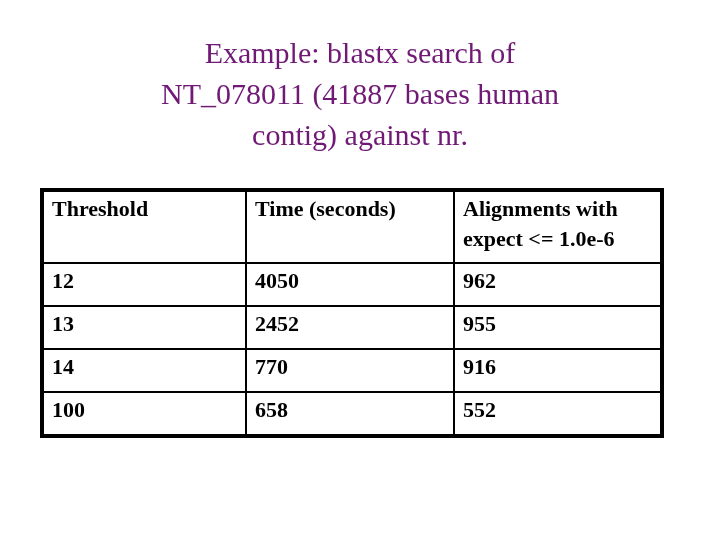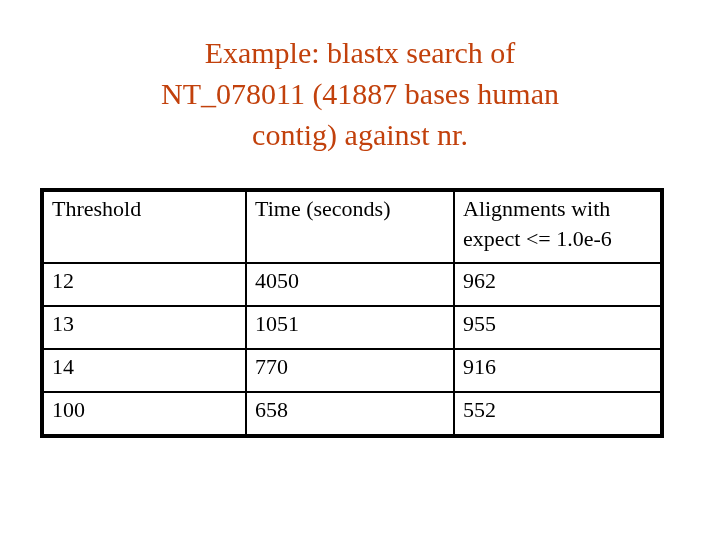--- a/index.html
+++ b/index.html
@@ -19,21 +19,21 @@
 
   
   #title-block {
     position: absolute;
     left: 50px;
     top: 32px;
     width: 620px;
     text-align: center;
     font-size: 30px;
     line-height: 41px;
-    color: #c2410c;
+    color: #701a75;
   }
   #title-block .title-line {
     display: block;
     white-space: nowrap;
   }
 
   
   #results-table-wrap {
     position: absolute;
     left: 40px;
@@ -49,21 +49,21 @@
   table.results col.c1 { width: 204px; }
   table.results col.c2 { width: 208px; }
   table.results col.c3 { width: 208px; }
 
   table.results th,
   table.results td {
     border: 2px solid #000000;
     padding: 2px 0 2px 8px;
     text-align: left;
     vertical-align: top;
-    font-weight: normal;
+    font-weight: bold;
     font-size: 22px;
     line-height: 30px;
     color: #000000;
     background: #ffffff;
   }
   
   table.results {
     border: 4px solid #000000;
   }
   table.results tr.header-row th {
@@ -107,21 +107,21 @@
         </tr>
       </thead>
       <tbody>
         <tr>
           <td>12</td>
           <td>4050</td>
           <td>962</td>
         </tr>
         <tr>
           <td>13</td>
-          <td>1051</td>
+          <td>2452</td>
           <td>955</td>
         </tr>
         <tr>
           <td>14</td>
           <td>770</td>
           <td>916</td>
         </tr>
         <tr>
           <td>100</td>
           <td>658</td>

